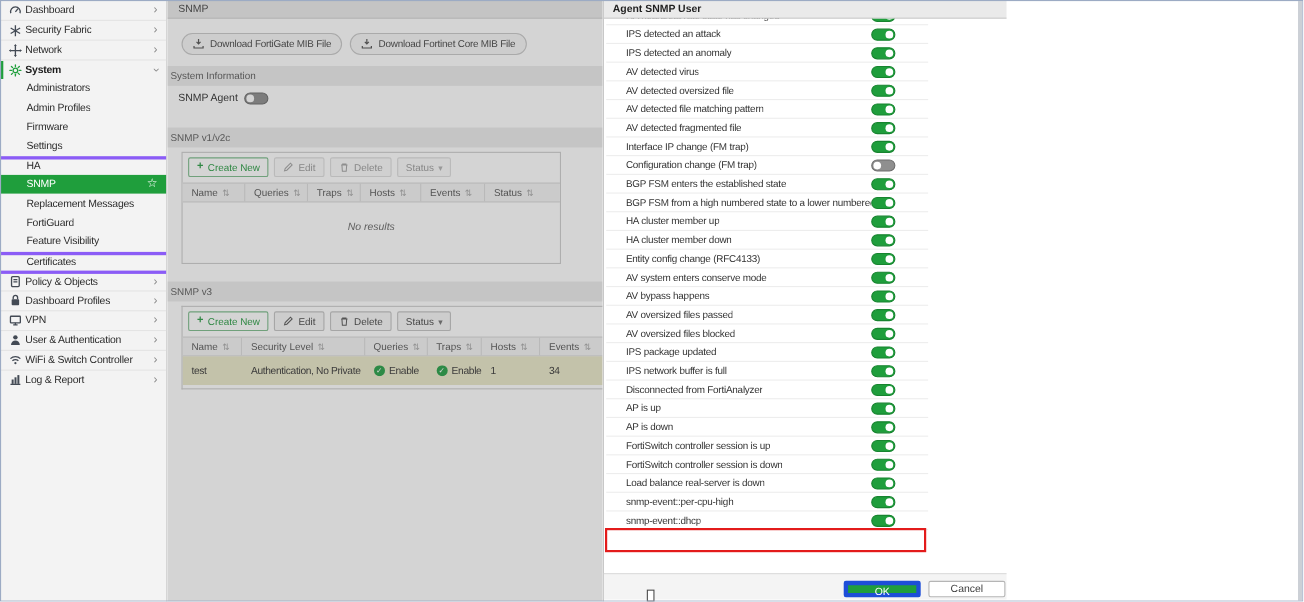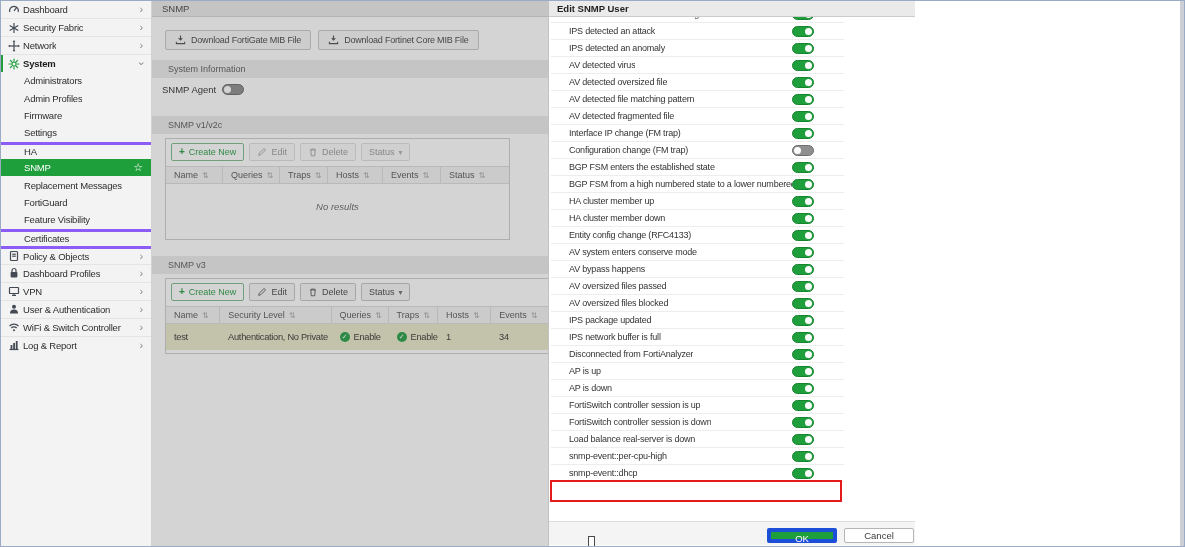--- a/index.html
+++ b/index.html
@@ -20,22 +20,22 @@
   .si-icon{width:15px;flex:none;display:flex;align-items:center;}
   .si-label{white-space:nowrap;overflow:hidden;}
   .si-chev{margin-left:auto;color:#8a8a8a;font-size:11px;line-height:1;}
   .si-chev.down{transform:rotate(90deg);}
   .si-star{margin-left:auto;color:#fff;font-size:11px;line-height:1;}
 
   
   #main{position:absolute;left:152px;top:0;bottom:0;width:396px;background:#fff;overflow:hidden;}
   .m-header{position:absolute;left:0;right:0;top:0;height:17px;background:#ebebeb;border-bottom:1px solid #d6d6d6;display:flex;align-items:center;padding-left:10px;font-size:9.5px;color:#4a4a4a;}
   .mib-row{position:absolute;left:13px;top:30px;display:flex;gap:7px;}
-  .mib-btn{height:20px;display:flex;align-items:center;gap:5px;padding:0 9px;background:#f7f7f7;border:1px solid #c9c9c9;border-radius:2px;font-size:9px;letter-spacing:-0.2px;color:#4a4a4a;cursor:pointer;}
-  .band{position:absolute;left:0;right:0;height:18px;background:#ececec;display:flex;align-items:center;padding-left:16px;font-size:9px;color:#5f5f5f;}
+  .mib-btn{height:20px;display:flex;align-items:center;gap:5px;padding:0 9px;background:#f7f7f7;border:1px solid #c9c9c9;border-radius:10px;font-size:9px;letter-spacing:-0.2px;color:#4a4a4a;cursor:pointer;}
+  .band{position:absolute;left:0;right:0;height:18px;background:#ececec;display:flex;align-items:center;padding-left:3px;font-size:9px;color:#5f5f5f;}
   #band-sysinfo{top:60px;}
   .agent-row{position:absolute;left:10px;top:84px;display:flex;align-items:center;gap:6px;font-size:9.5px;color:#333;}
   #band-v1{top:116px;}
   #band-v3{top:256px;}
   .tbox{position:absolute;background:#fff;border:1px solid #cfcfcf;}
   #v1box{left:13px;top:138px;width:345px;height:102px;}
   #v3box{left:13px;top:278px;width:383px;height:76px;border-right:none;overflow:hidden;}
   .tb-row{position:absolute;left:5px;top:4px;display:flex;gap:5px;}
   .tbtn{height:18px;display:flex;align-items:center;gap:4px;padding:0 7px;background:#f6f6f6;border:1px solid #c4c4c4;border-radius:2px;font-size:9px;color:#4a4a4a;cursor:pointer;}
   .tbtn .t-ic{display:flex;align-items:center;font-size:10px;line-height:1;}
@@ -393,21 +393,21 @@
           </div>
           <div class="td" style="width: 60px;">
             <span>34</span>
           </div>
         </div>
     </div>
     <div class="dim-overlay"></div>
   </section>
 
   <section id="dialog">
-    <div class="d-header">Edit SNMP User</div>
+    <div class="d-header">Agent SNMP User</div>
     <div class="d-list" id="eventList">
         <div class="ev-row clipped">
           <span class="ev-label">HA heartbeat rate state has changed</span>
           <span class="toggle on"></span>
         </div>
         <div class="ev-row">
           <span class="ev-label">IPS detected an attack</span>
           <span class="toggle on"></span>
         </div>
         <div class="ev-row">

